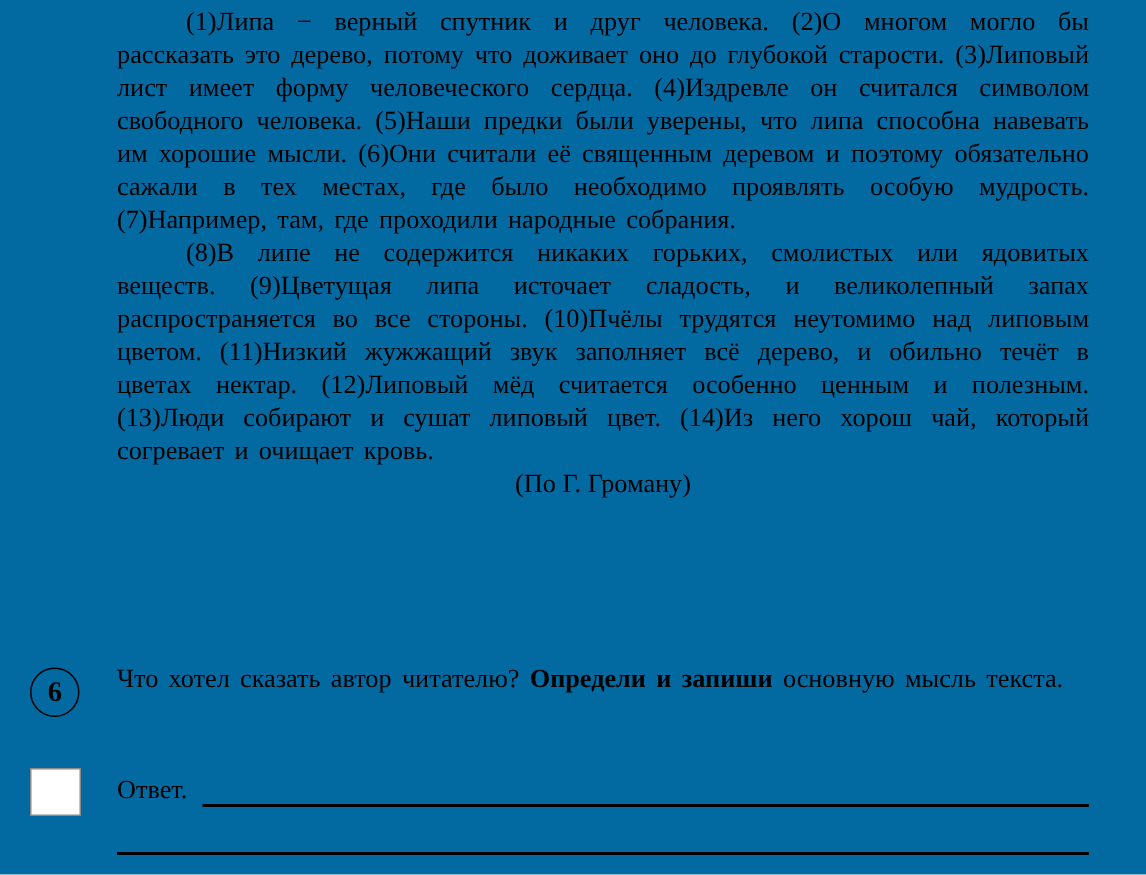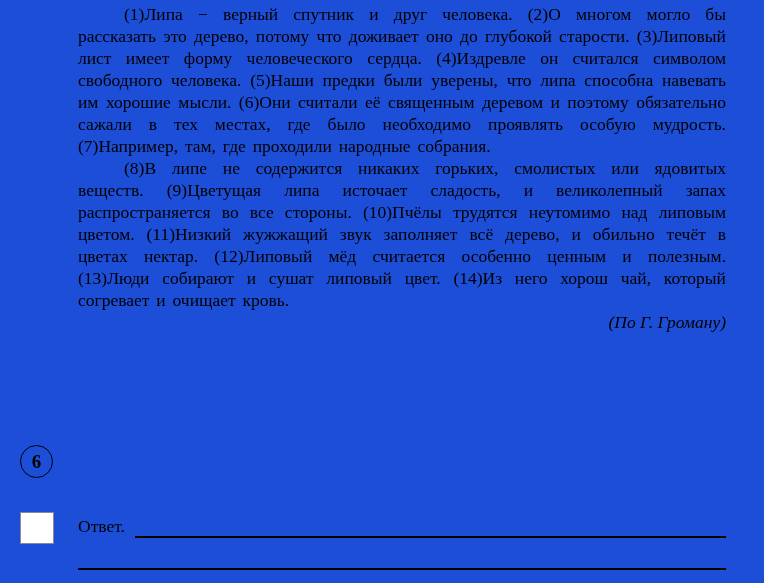--- a/index.html
+++ b/index.html
@@ -4,43 +4,42 @@
 <style>
   html, body {
     margin: 0;
     padding: 0;
     background: #ffffff;
   }
   .page {
     position: relative;
     width: 764px;
     height: 583px;
-    background: #1d4ed8;
+    background: #0369a1;
     font-family: "Liberation Serif", "DejaVu Serif", serif;
     color: #000000;
     overflow: hidden;
   }
   .passage {
     position: absolute;
     left: 78px;
     top: 3px;
     width: 648px;
   }
   .passage p {
     margin: 0;
     font-size: 17.5px;
     line-height: 22px;
     text-align: justify;
     text-indent: 46px;
     word-spacing: 2.5px;
   }
   .passage p.attribution {
-    text-align: right;
+    text-align: center;
     text-indent: 0;
-    font-style: italic;
     word-spacing: 0;
   }
   .qnum {
     position: absolute;
     left: 20px;
     top: 445px;
     width: 33px;
     height: 33px;
     border: 1.6px solid #000000;
     border-radius: 50%;
@@ -108,20 +107,21 @@
   <div class="passage">
     <p>(1)Липа − верный спутник и друг человека. (2)О многом могло бы рассказать это дерево, потому что доживает оно до глубокой старости. (3)Липовый лист имеет форму человеческого сердца. (4)Издревле он считался символом свободного человека. (5)Наши предки были уверены, что липа способна навевать им хорошие мысли. (6)Они считали её священным деревом и поэтому обязательно сажали в тех местах, где было необходимо проявлять особую мудрость. (7)Например, там, где проходили народные собрания.</p>
     <p>(8)В липе не содержится никаких горьких, смолистых или ядовитых веществ. (9)Цветущая липа источает сладость, и великолепный запах распространяется во все стороны. (10)Пчёлы трудятся неутомимо над липовым цветом. (11)Низкий жужжащий звук заполняет всё дерево, и обильно течёт в цветах нектар. (12)Липовый мёд считается особенно ценным и полезным. (13)Люди собирают и сушат липовый цвет. (14)Из него хорош чай, который согревает и очищает кровь.</p>
     <p class="attribution">(По Г. Громану)</p>
   </div>
 
   <div class="qnum">
     <span>6</span>
   </div>
 
+  <p class="qtext"><span>Что хотел сказать автор читателю? </span><b>Определи и запиши</b><span> основную мысль текста.</span></p>
 
   <div class="score-box"></div>
 
   <div class="answer-row">
     <span class="answer-label">Ответ.</span>
     <span class="answer-blank-1"></span>
   </div>
 
   <div class="answer-blank-2"></div>
 

